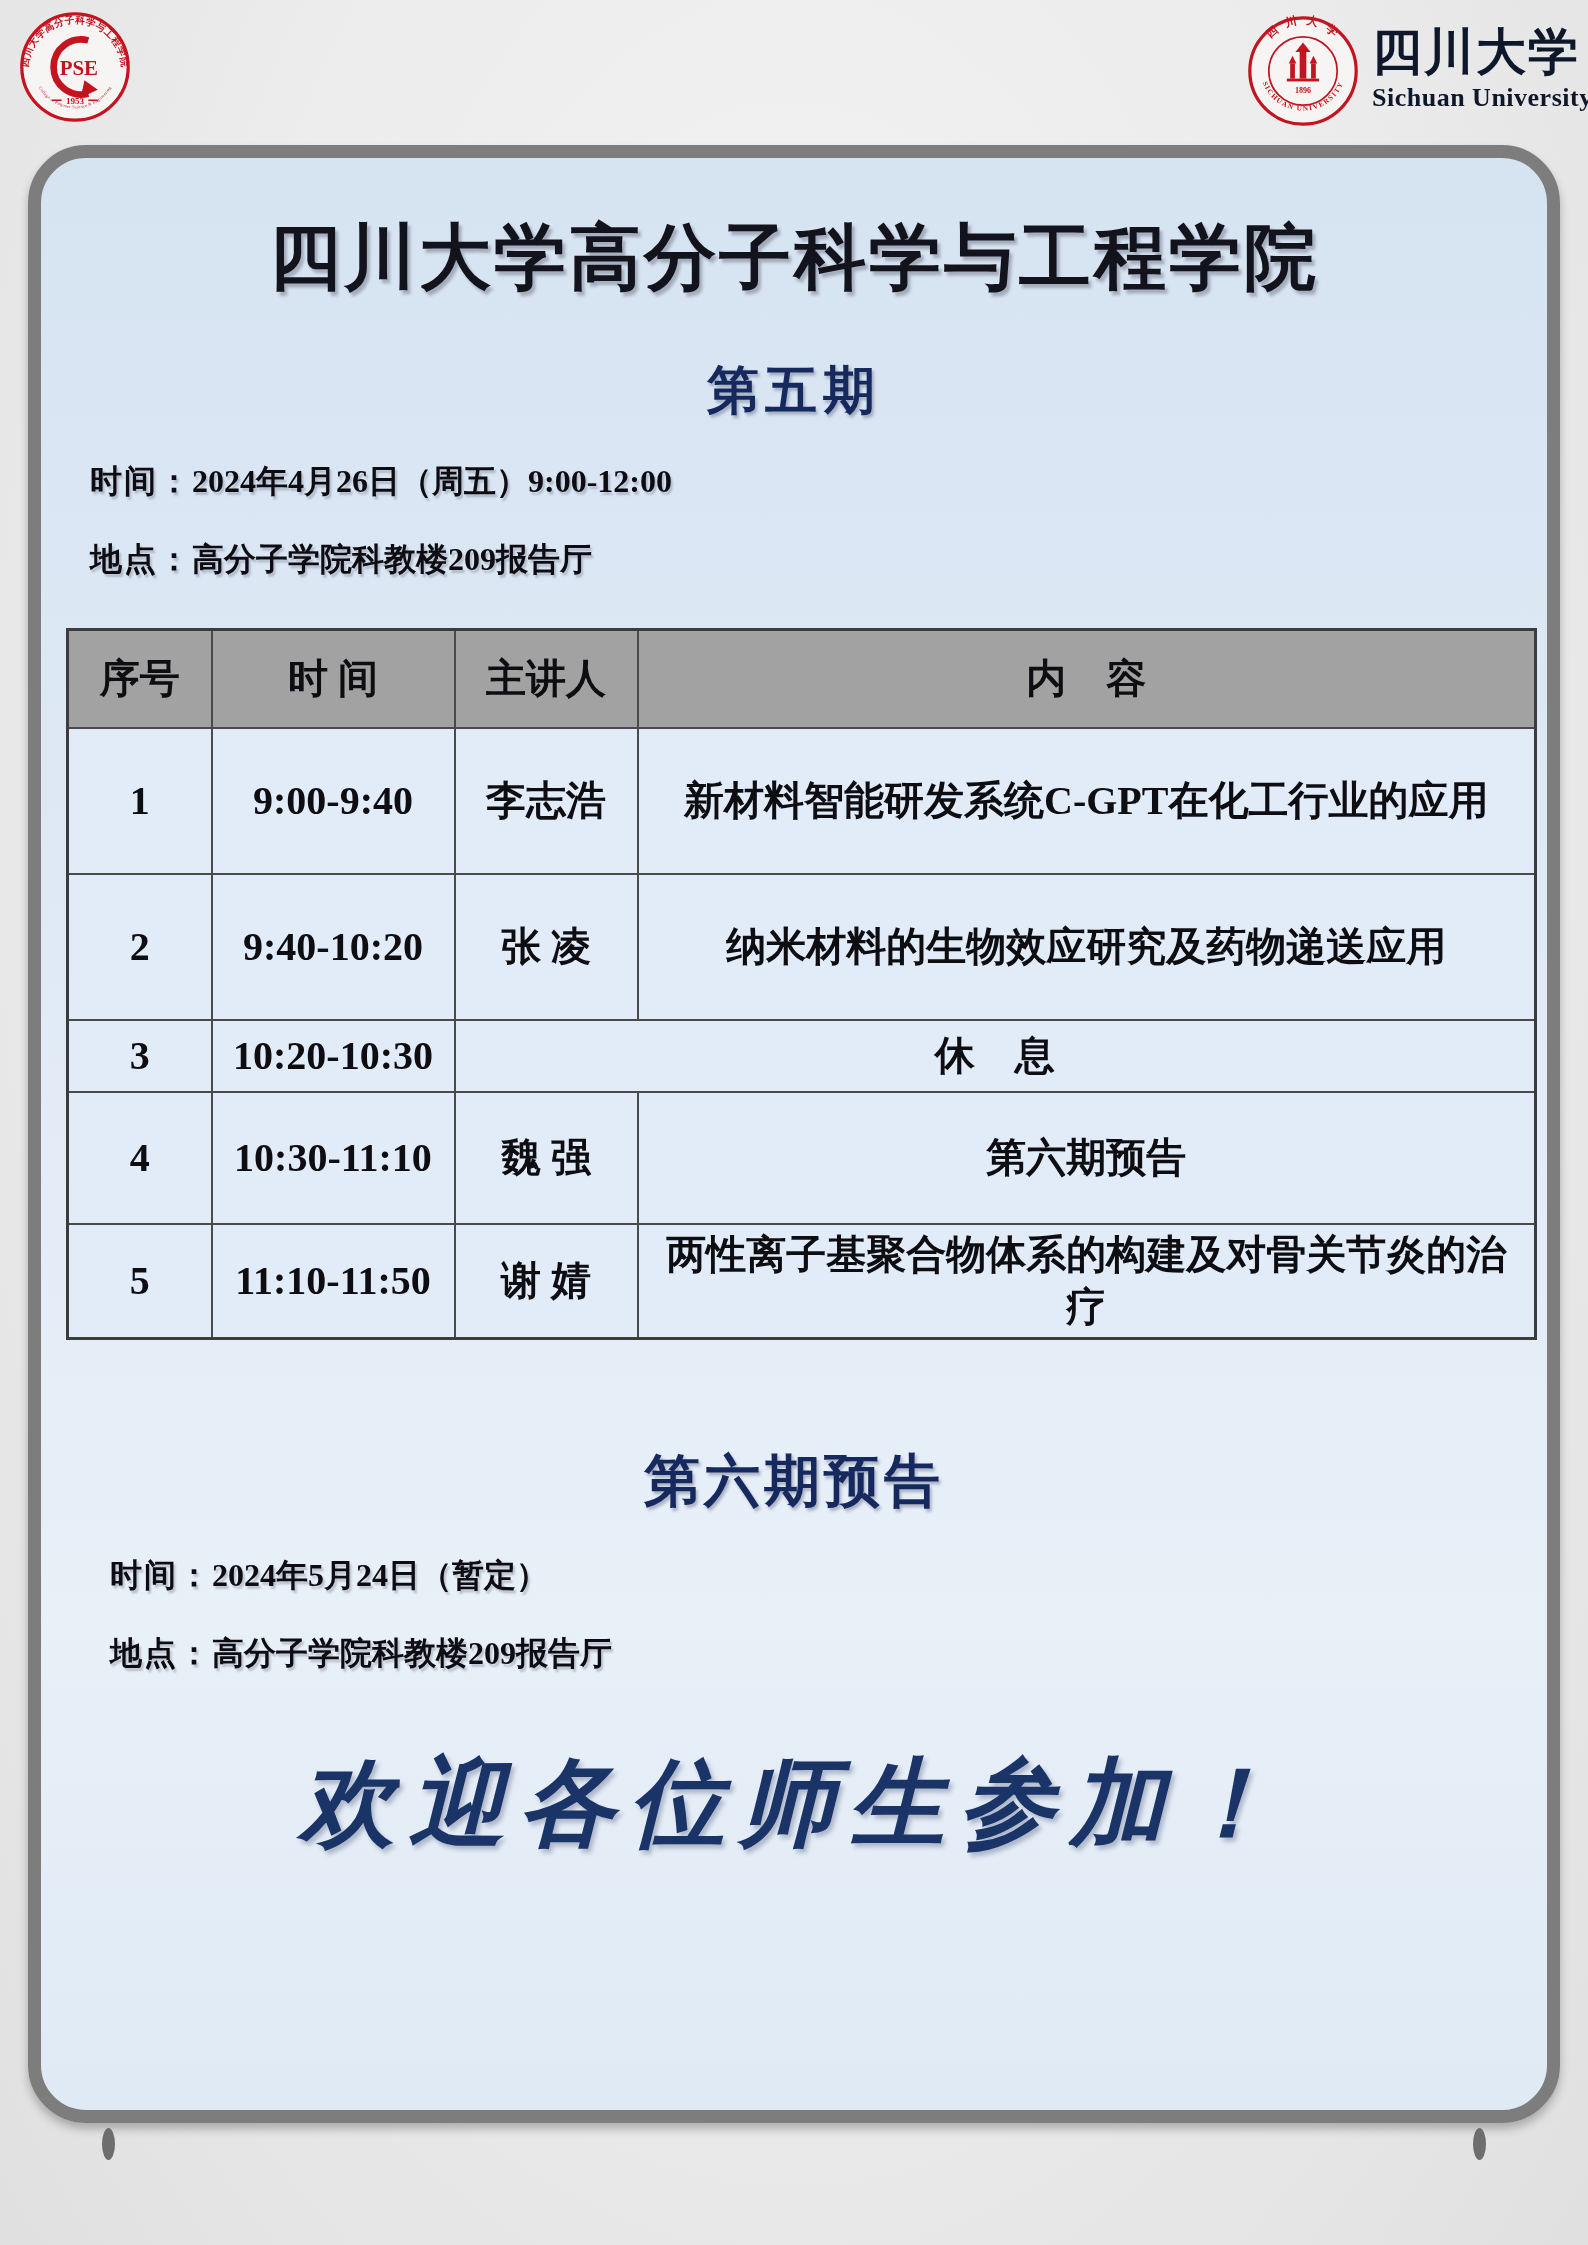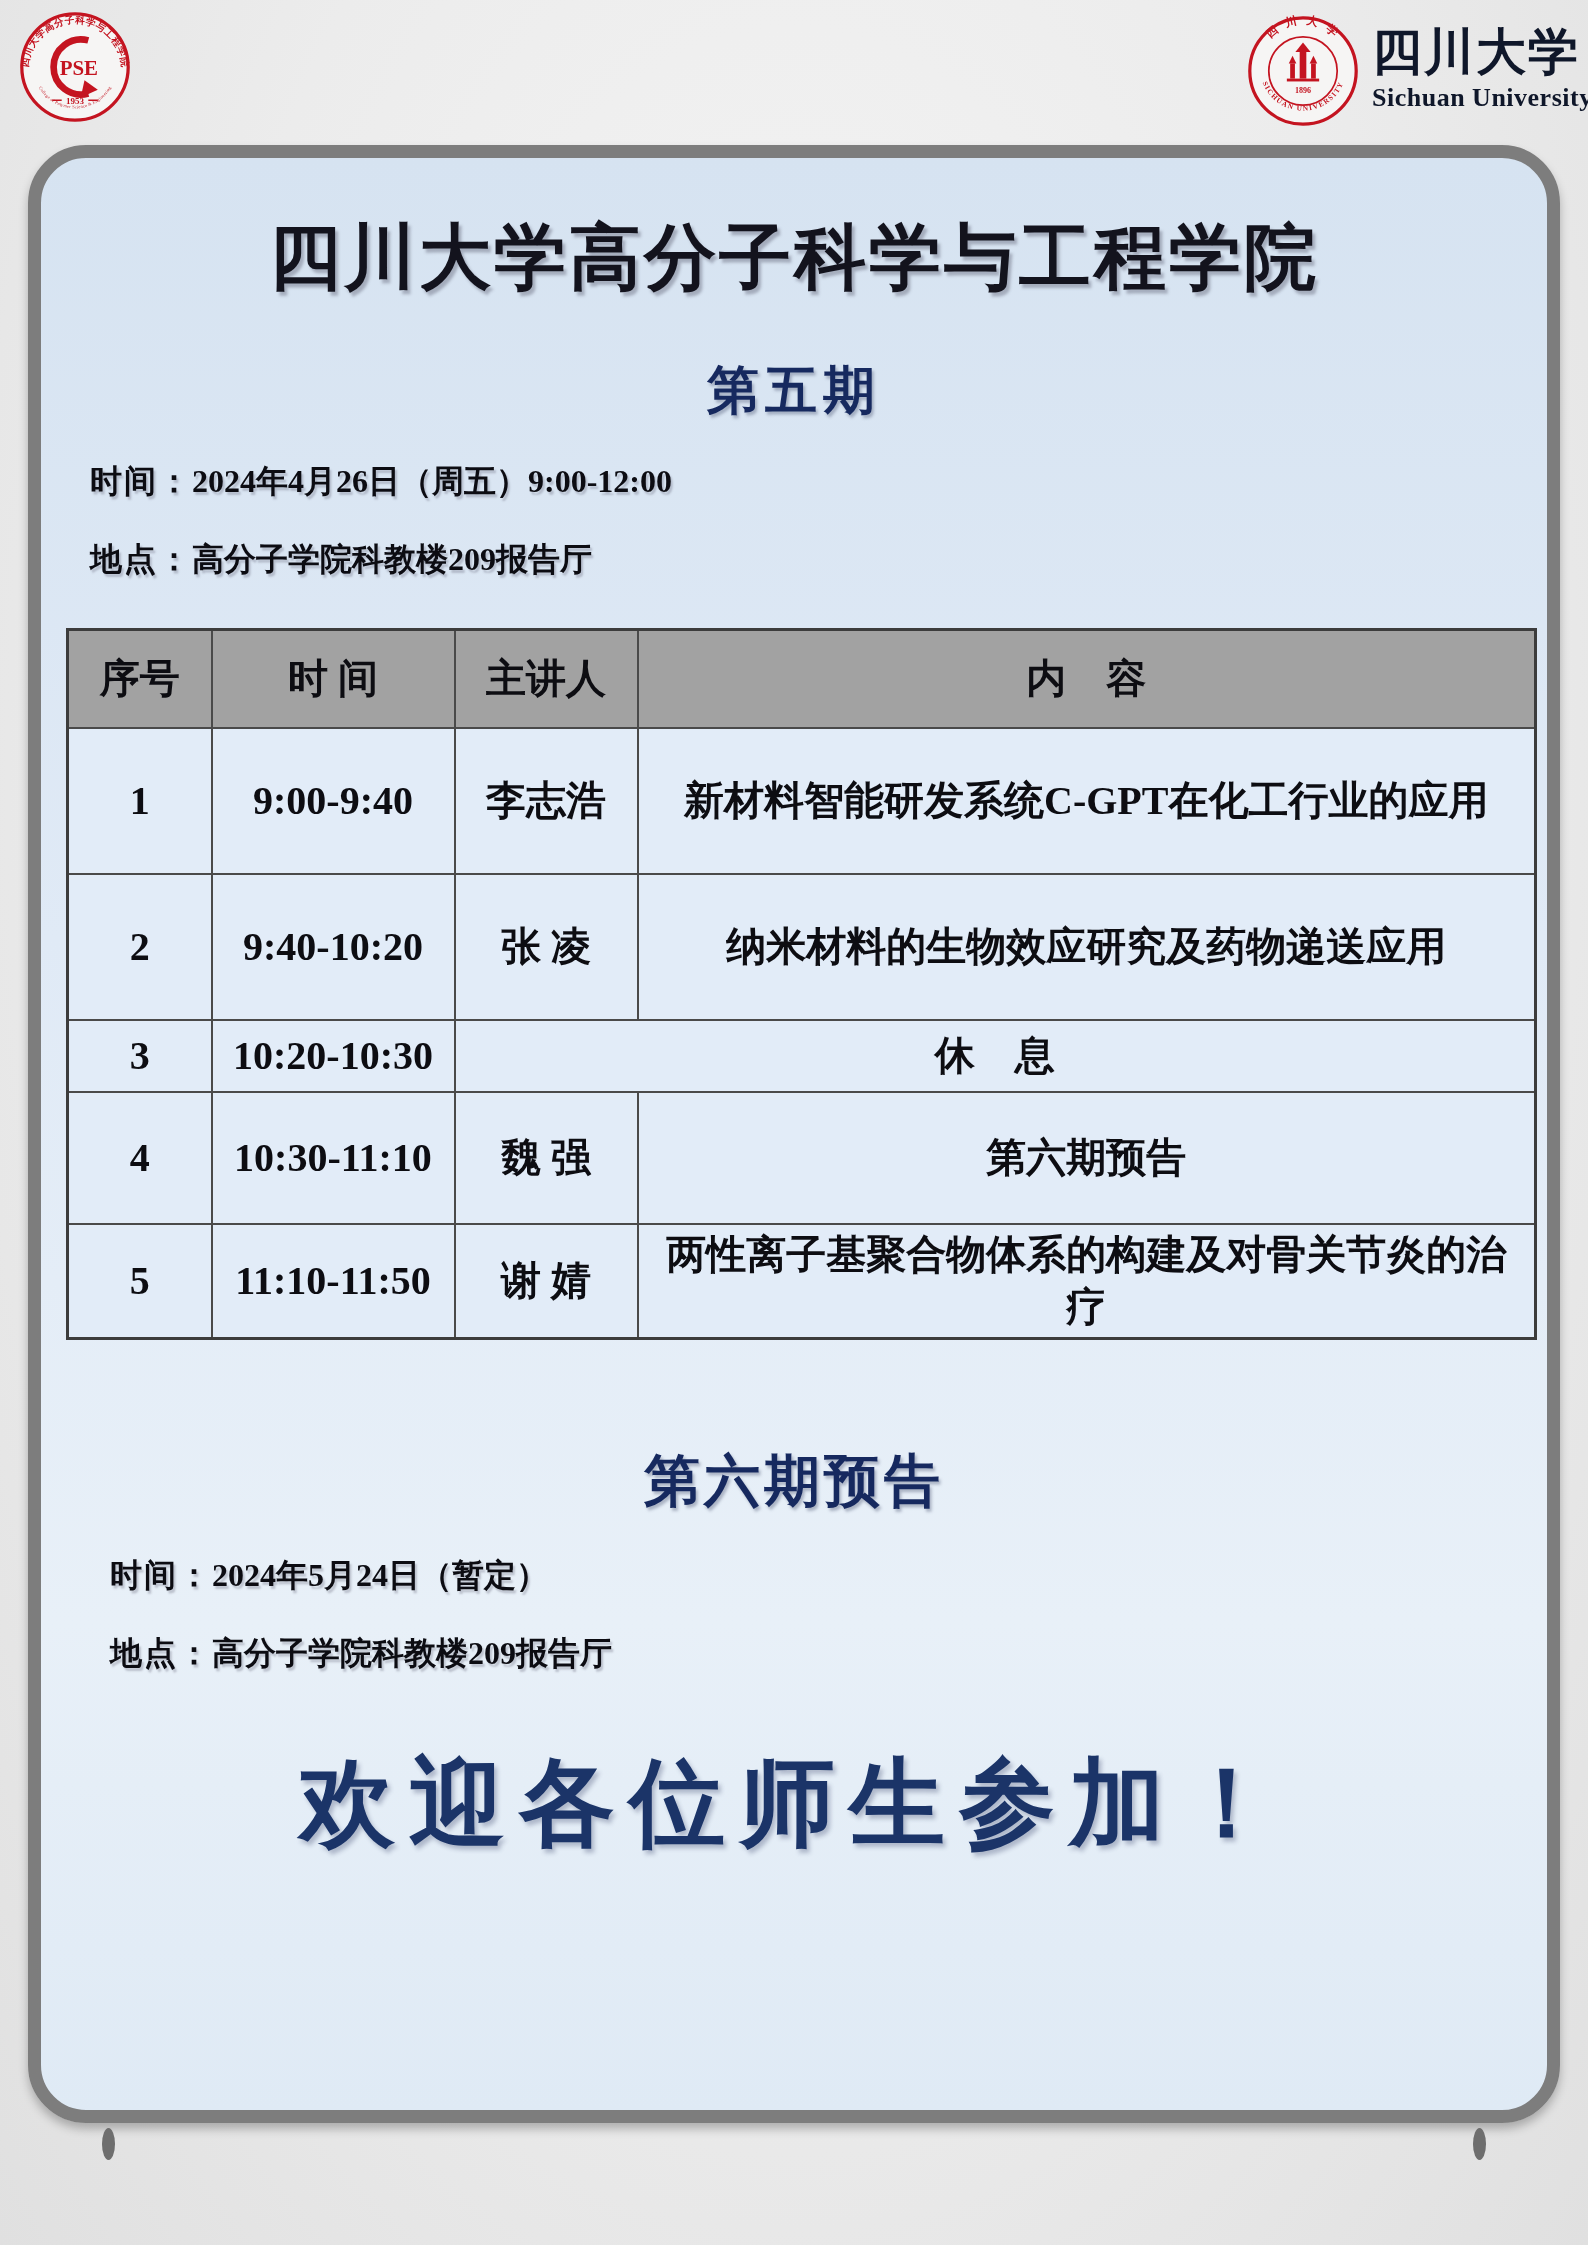--- a/index.html
+++ b/index.html
@@ -66,21 +66,21 @@
   tr.r-tall td{height:146px;} tr.r-short td{height:72px;} tr.r-mid td{height:132px;} tr.r-last td{height:112px;}
 
   
   .next-title{
     text-align:center;font-weight:800;font-size:56px;letter-spacing:4px;color:#16295f;
     margin-top:104px;text-shadow:2px 3px 3px rgba(60,70,100,.35);white-space:nowrap;
   }
   .welcome{
     text-align:center;font-family:"Liberation Serif","DejaVu Serif",serif;font-weight:700;
     font-size:96px;letter-spacing:14px;color:#1b3468;margin-top:64px;
-    text-shadow:3px 4px 4px rgba(50,60,100,.30);white-space:nowrap;
+    text-shadow:3px 4px 4px rgba(50,60,100,.30);white-space:nowrap;font-style:italic;
   }
   svg text{font-family:"Liberation Serif","DejaVu Serif",serif;}
 </style>
 </head>
 <body>
 
 <svg class="pse-seal" viewBox="0 0 120 120">
   <defs>
     <path id="pseTop" d="M 13,79 A 49.5,49.5 0 1 1 107,79"></path>
     <path id="pseBot" d="M 21,80 A 44,44 0 0 0 99,80"></path>

